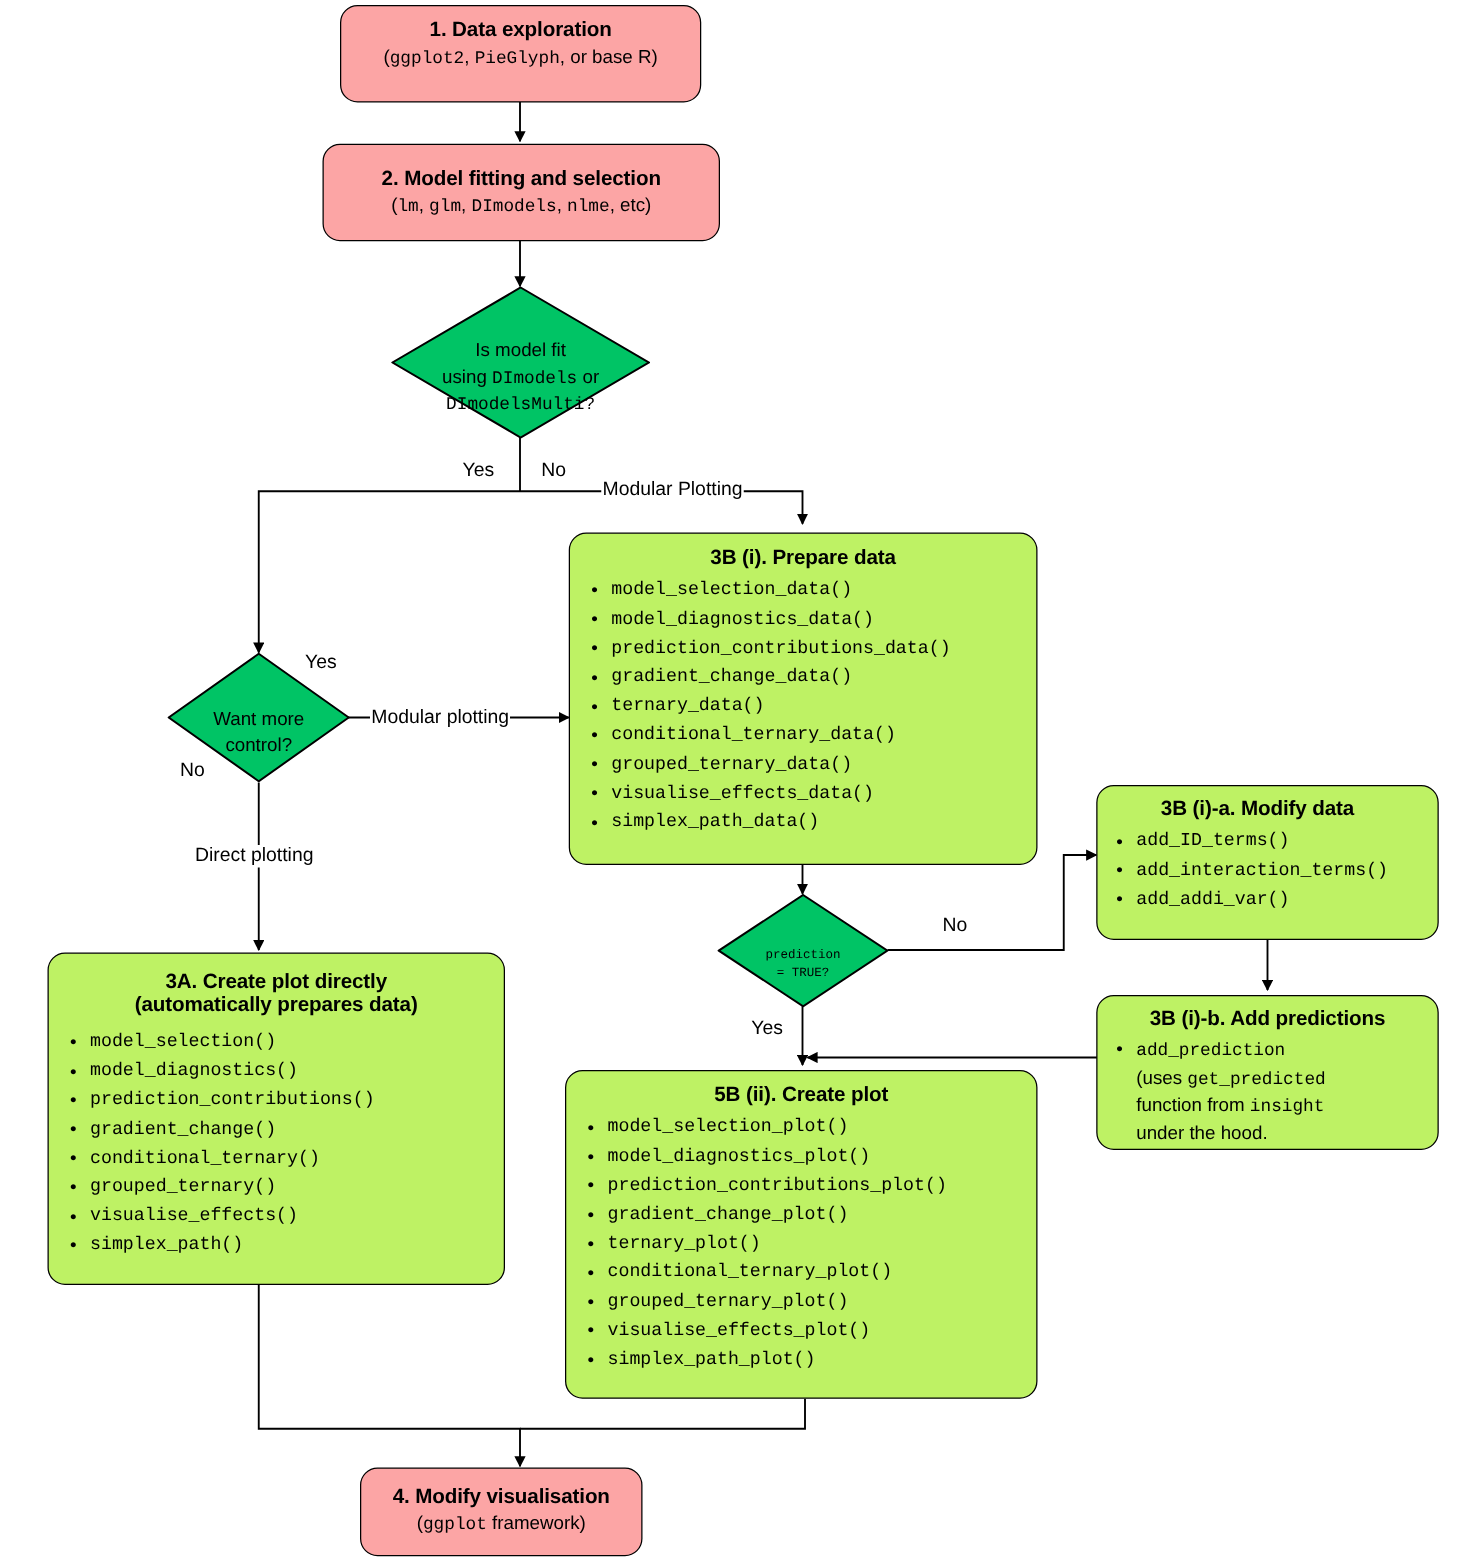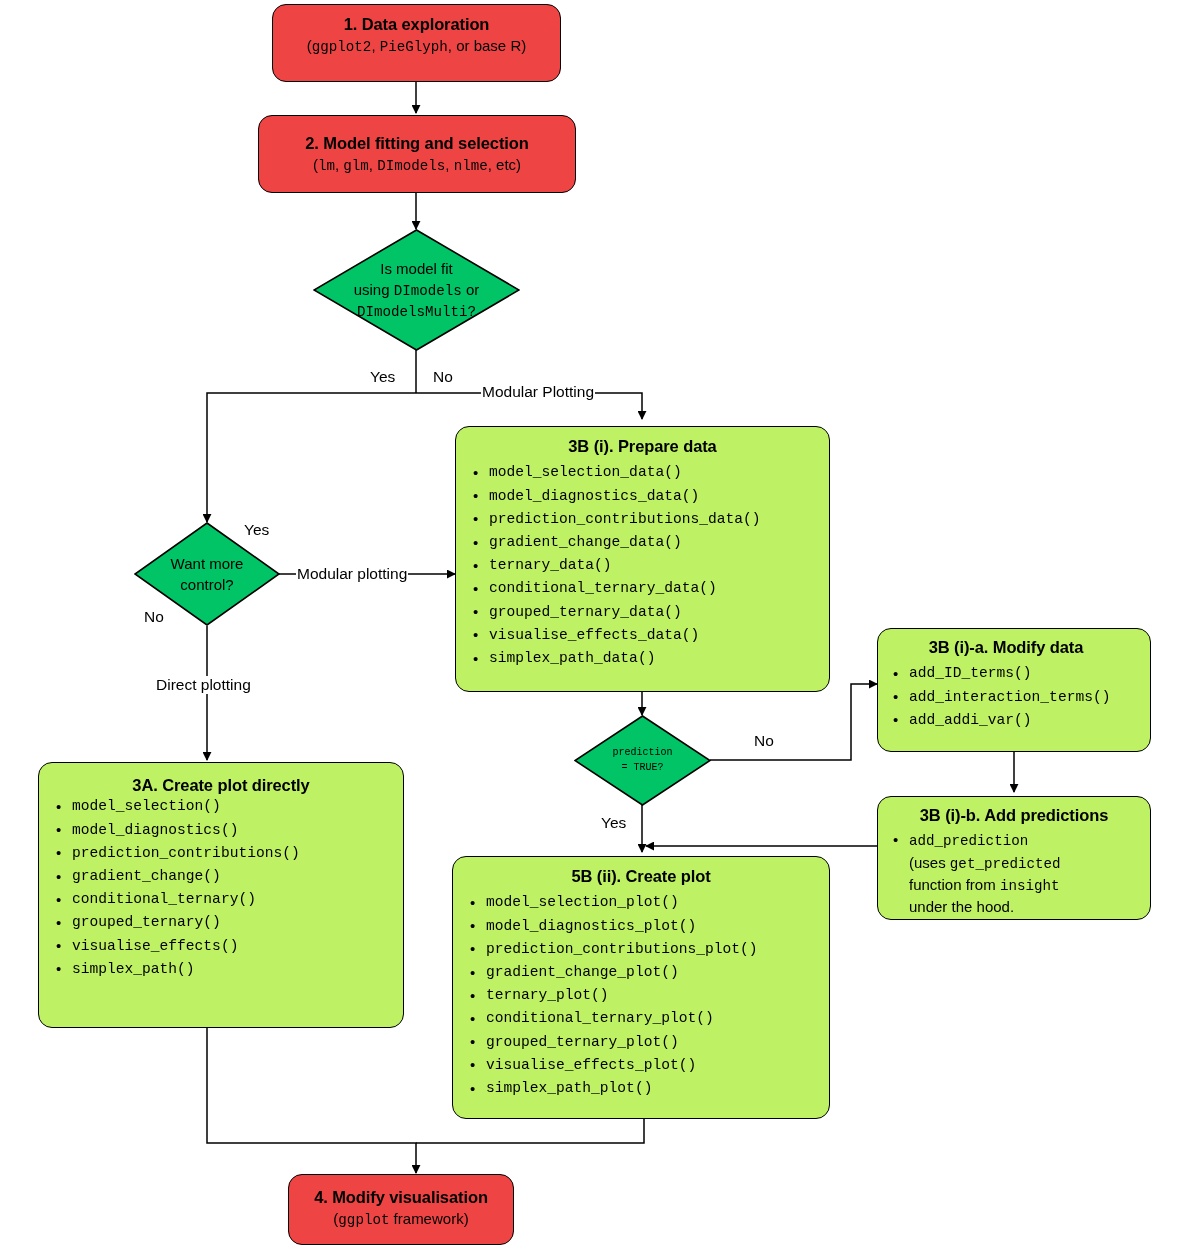--- a/index.html
+++ b/index.html
@@ -25,21 +25,21 @@
     height: 1249px;
     pointer-events: none;
   }
   .node {
     position: absolute;
     box-sizing: border-box;
     border: 1.6px solid #000000;
     border-radius: 14px;
     z-index: 2;
   }
-  .node.purple { background: #ef4444; }
+  .node.purple { background: #fca5a5; }
   .node.blue   { background: #bef264; }
 
   .node-title {
     font-family: "Liberation Sans", sans-serif;
     font-weight: bold;
     text-align: center;
     font-size: 16.5px;
     line-height: 1.18;
     letter-spacing: -0.1px;
   }
@@ -83,21 +83,21 @@
   .node ul li.wrapline .mono { font-size: 14.2px; }
 
   
   .diamond {
     position: absolute;
     z-index: 2;
   }
   .diamond svg { display: block; }
   .diamond .dlabel {
     position: absolute;
-    left: 0; top: 0;
+    left: 0; top: 12px;
     width: 100%; height: 100%;
     display: flex;
     flex-direction: column;
     align-items: center;
     justify-content: center;
     text-align: center;
     font-size: 15px;
     line-height: 1.42;
     pointer-events: none;
   }
@@ -234,20 +234,21 @@
 
   <div class="node blue" style="left:877px; top:796px; width:274px; height:124px; padding:9px 12px 0 12px;">
     <div class="node-title" style="margin-bottom:4px;">3B (i)-b. Add predictions</div>
     <ul>
       <li class="wrapline"><span class="mono">add_prediction</span><br><span>(uses </span><span class="mono">get_predicted</span><br><span>function from </span><span class="mono">insight</span><br><span>under the hood.</span></li>
     </ul>
   </div>
 
   <div class="node blue" style="left:38px; top:762px; width:366px; height:266px; padding:13px 14px 0 14px;">
     <div class="node-title">3A. Create plot directly</div>
+    <div class="node-title" style="margin-bottom:8px;">(automatically prepares data)</div>
     <ul>
       <li>model_selection()</li>
       <li>model_diagnostics()</li>
       <li>prediction_contributions()</li>
       <li>gradient_change()</li>
       <li>conditional_ternary()</li>
       <li>grouped_ternary()</li>
       <li>visualise_effects()</li>
       <li>simplex_path()</li>
     </ul>

